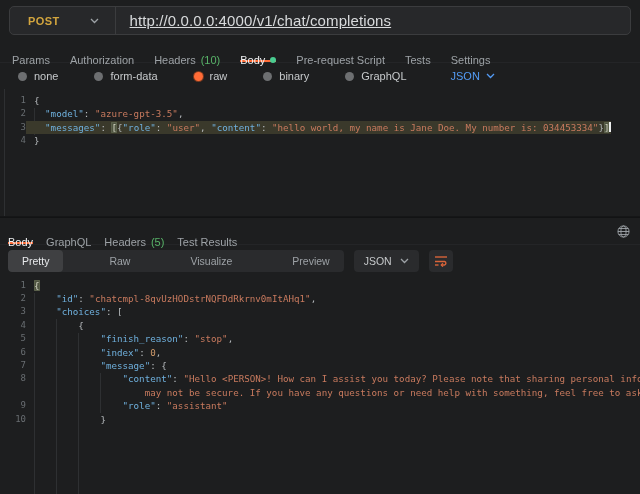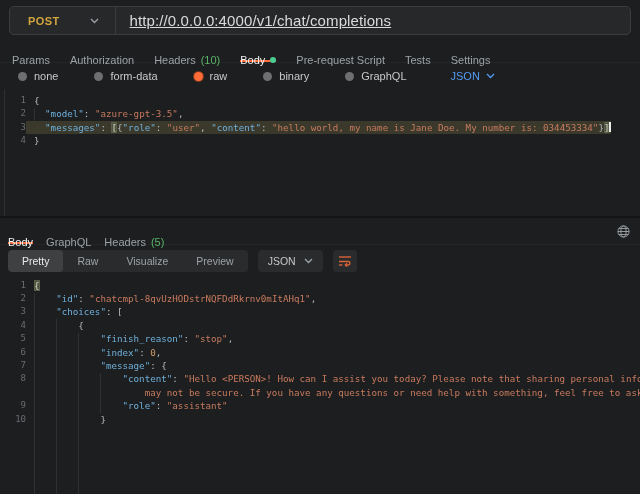--- a/index.html
+++ b/index.html
@@ -54,21 +54,21 @@
   .tok-p { color:#b8bcbf; }
   .tok-k { color:#6fb0dd; }
   .tok-s { color:#c87a5e; }
   .tok-n { color:#cf9a6a; }
   .tok-b { background:#4e5340; color:#d6d8c6; border-radius:1px; box-shadow:0 0 0 1px #5b614b inset; }
   .caret { display:inline-block; width:2px; height:10px; background:#eceeee; vertical-align:-1px; }
   .guide { position:absolute; width:1px; background:#2e3032; z-index:0; }
 
   
   .resp-toolbar { display:flex; align-items:center; height:32px; flex:0 0 32px; padding-left:8px; gap:10px; }
-  .segmented { display:flex; align-items:stretch; background:#2a2b2d; border-radius:4px; overflow:hidden; height:22px; }
+  .segmented { display:flex; align-items:stretch; background:#2a2b2d; border-radius:4px; overflow:hidden; height:22px;gap:32px; }
   .seg-btn { display:flex; align-items:center; padding:0 14px; color:#9da2a6; cursor:pointer; font-size:10.5px; }
   .seg-btn.active { background:#3f4042; color:#e8eaec; border-radius:4px; }
   .toolbar-select { display:flex; align-items:center; gap:8px; background:#2a2b2d; border-radius:4px; height:22px; padding:0 10px; color:#c6c9cb; cursor:pointer; font-size:10.5px; }
   .icon-btn { display:flex; align-items:center; justify-content:center; width:24px; height:22px; background:#2a2b2d; border-radius:4px; cursor:pointer; }
 
   .resp-tabs { position:relative; border-top:1px solid #121314; }
   .resp-tabs .tab-group { display:flex; align-items:stretch; gap:13px; height:100%; padding-left:8px; }
   .globe { position:absolute; right:10px; top:7px; cursor:pointer; }
 
   .chev { display:inline-block; }
@@ -159,20 +159,23 @@
     <div class="tab-group">
       <div class="tab active">
           <span>Body</span>
         </div>
       <div class="tab">
           <span>GraphQL</span>
         </div>
       <div class="tab">
           <span>Headers</span>
           <span class="count">(5)</span>
+        </div>
+      <div class="tab">
+          <span>Test Results</span>
         </div>
     </div>
     <div class="globe">
       <svg width="13" height="13" viewBox="0 0 14 14" fill="none" stroke="#9da2a6" stroke-width="1">
         <circle cx="7" cy="7" r="6"></circle>
         <ellipse cx="7" cy="7" rx="2.8" ry="6"></ellipse>
         <line x1="1" y1="7" x2="13" y2="7"></line>
         <line x1="1.8" y1="3.8" x2="12.2" y2="3.8"></line>
         <line x1="1.8" y1="10.2" x2="12.2" y2="10.2"></line>
       </svg>

